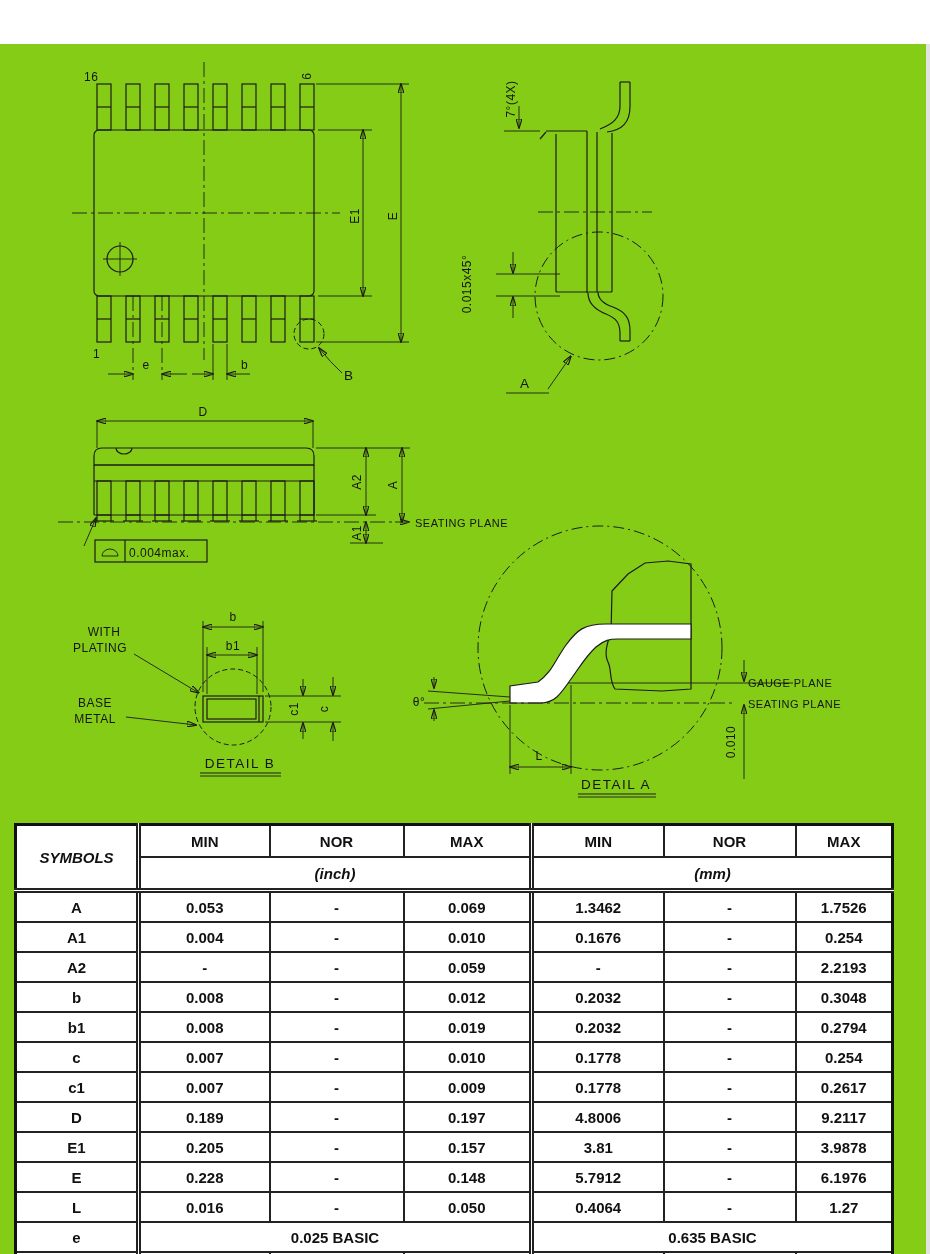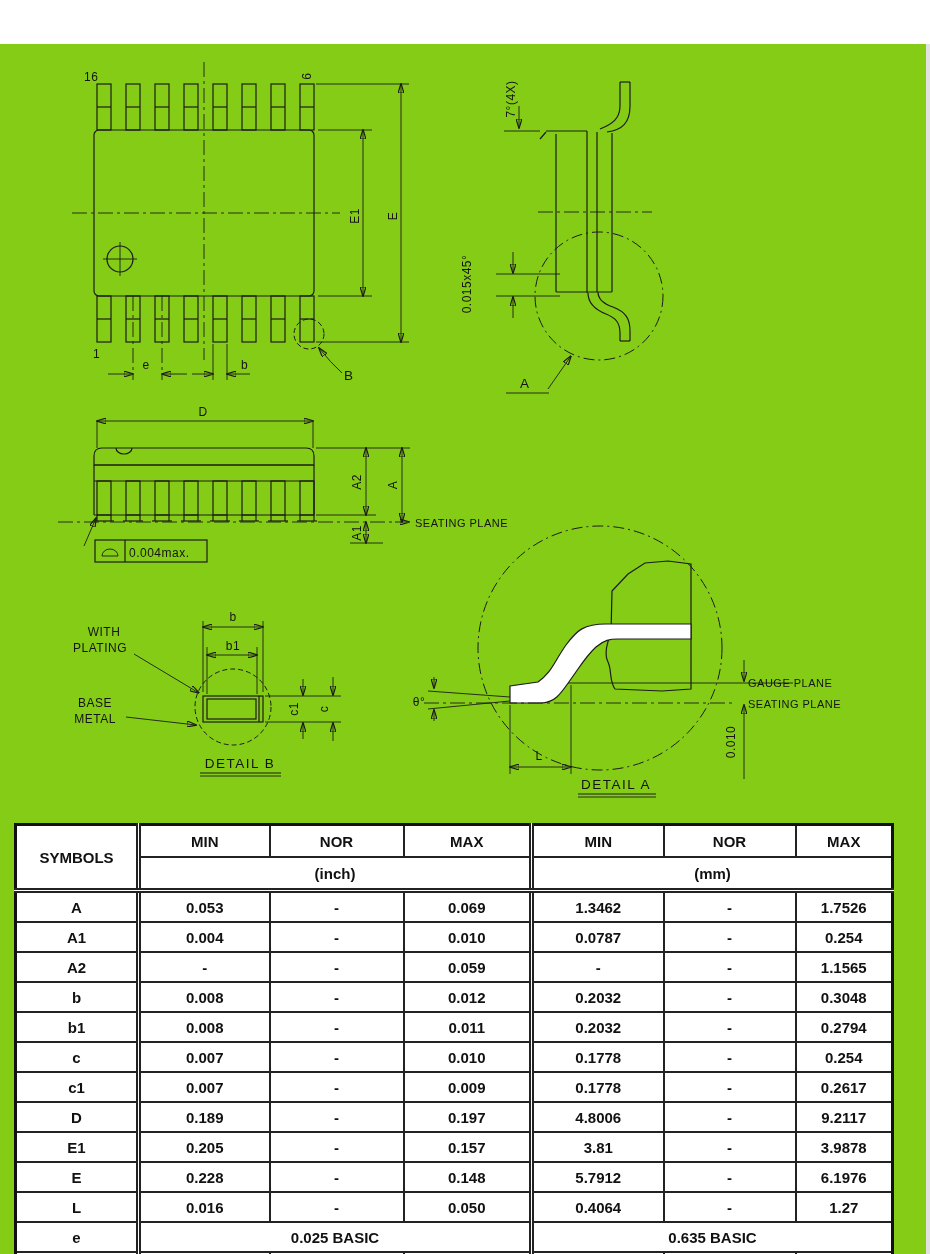--- a/index.html
+++ b/index.html
@@ -20,21 +20,21 @@
   .dwg .lbl-s { font-size:11px; }
   .dwg .ttl   { font-size:13.5px; letter-spacing:1.5px; }
   
   .dimtable { position:absolute; left:14px; top:779px; border-collapse:collapse;
               table-layout:fixed; border:3px solid #111; background:#fff; }
   .dimtable td { border:2px solid #222; text-align:center; vertical-align:middle;
                  font-weight:bold; font-size:15px; color:#111; padding:0; height:28px;
                  font-family:"Liberation Sans",sans-serif; }
   .dimtable td.hd  { height:30px; }
   .dimtable td.dl  { border-left:5px double #222;border-radius:7px; }
-  .dimtable td.db  { border-bottom:5px double #222; }
+  .dimtable td.db  { border-bottom:5px double #222;font-style:italic; }
 </style>
 </head>
 <body>
 
 <div class="page">
 
 <svg class="dwg" width="930" height="775" viewBox="0 0 930 775">
   <defs>
     <marker id="arr" viewBox="0 0 10 6" refX="9.3" refY="3" markerWidth="11" markerHeight="7" orient="auto-start-reverse">
           <path d="M0,0 L10,3 L0,6 Z" fill="#1c1c1c" stroke="none"></path>
@@ -295,47 +295,47 @@
     <td>0.069</td>
     <td class="dl">1.3462</td>
     <td>-</td>
     <td>1.7526</td>
   </tr>
   <tr>
     <td>A1</td>
     <td class="dl">0.004</td>
     <td>-</td>
     <td>0.010</td>
-    <td class="dl">0.0787</td>
+    <td class="dl">0.1676</td>
     <td>-</td>
     <td>0.254</td>
   </tr>
   <tr>
     <td>A2</td>
     <td class="dl">-</td>
     <td>-</td>
     <td>0.059</td>
     <td class="dl">-</td>
     <td>-</td>
-    <td>1.1565</td>
+    <td>2.2193</td>
   </tr>
   <tr>
     <td>b</td>
     <td class="dl">0.008</td>
     <td>-</td>
     <td>0.012</td>
     <td class="dl">0.2032</td>
     <td>-</td>
     <td>0.3048</td>
   </tr>
   <tr>
     <td>b1</td>
     <td class="dl">0.008</td>
     <td>-</td>
-    <td>0.011</td>
+    <td>0.019</td>
     <td class="dl">0.2032</td>
     <td>-</td>
     <td>0.2794</td>
   </tr>
   <tr>
     <td>c</td>
     <td class="dl">0.007</td>
     <td>-</td>
     <td>0.010</td>
     <td class="dl">0.1778</td>

